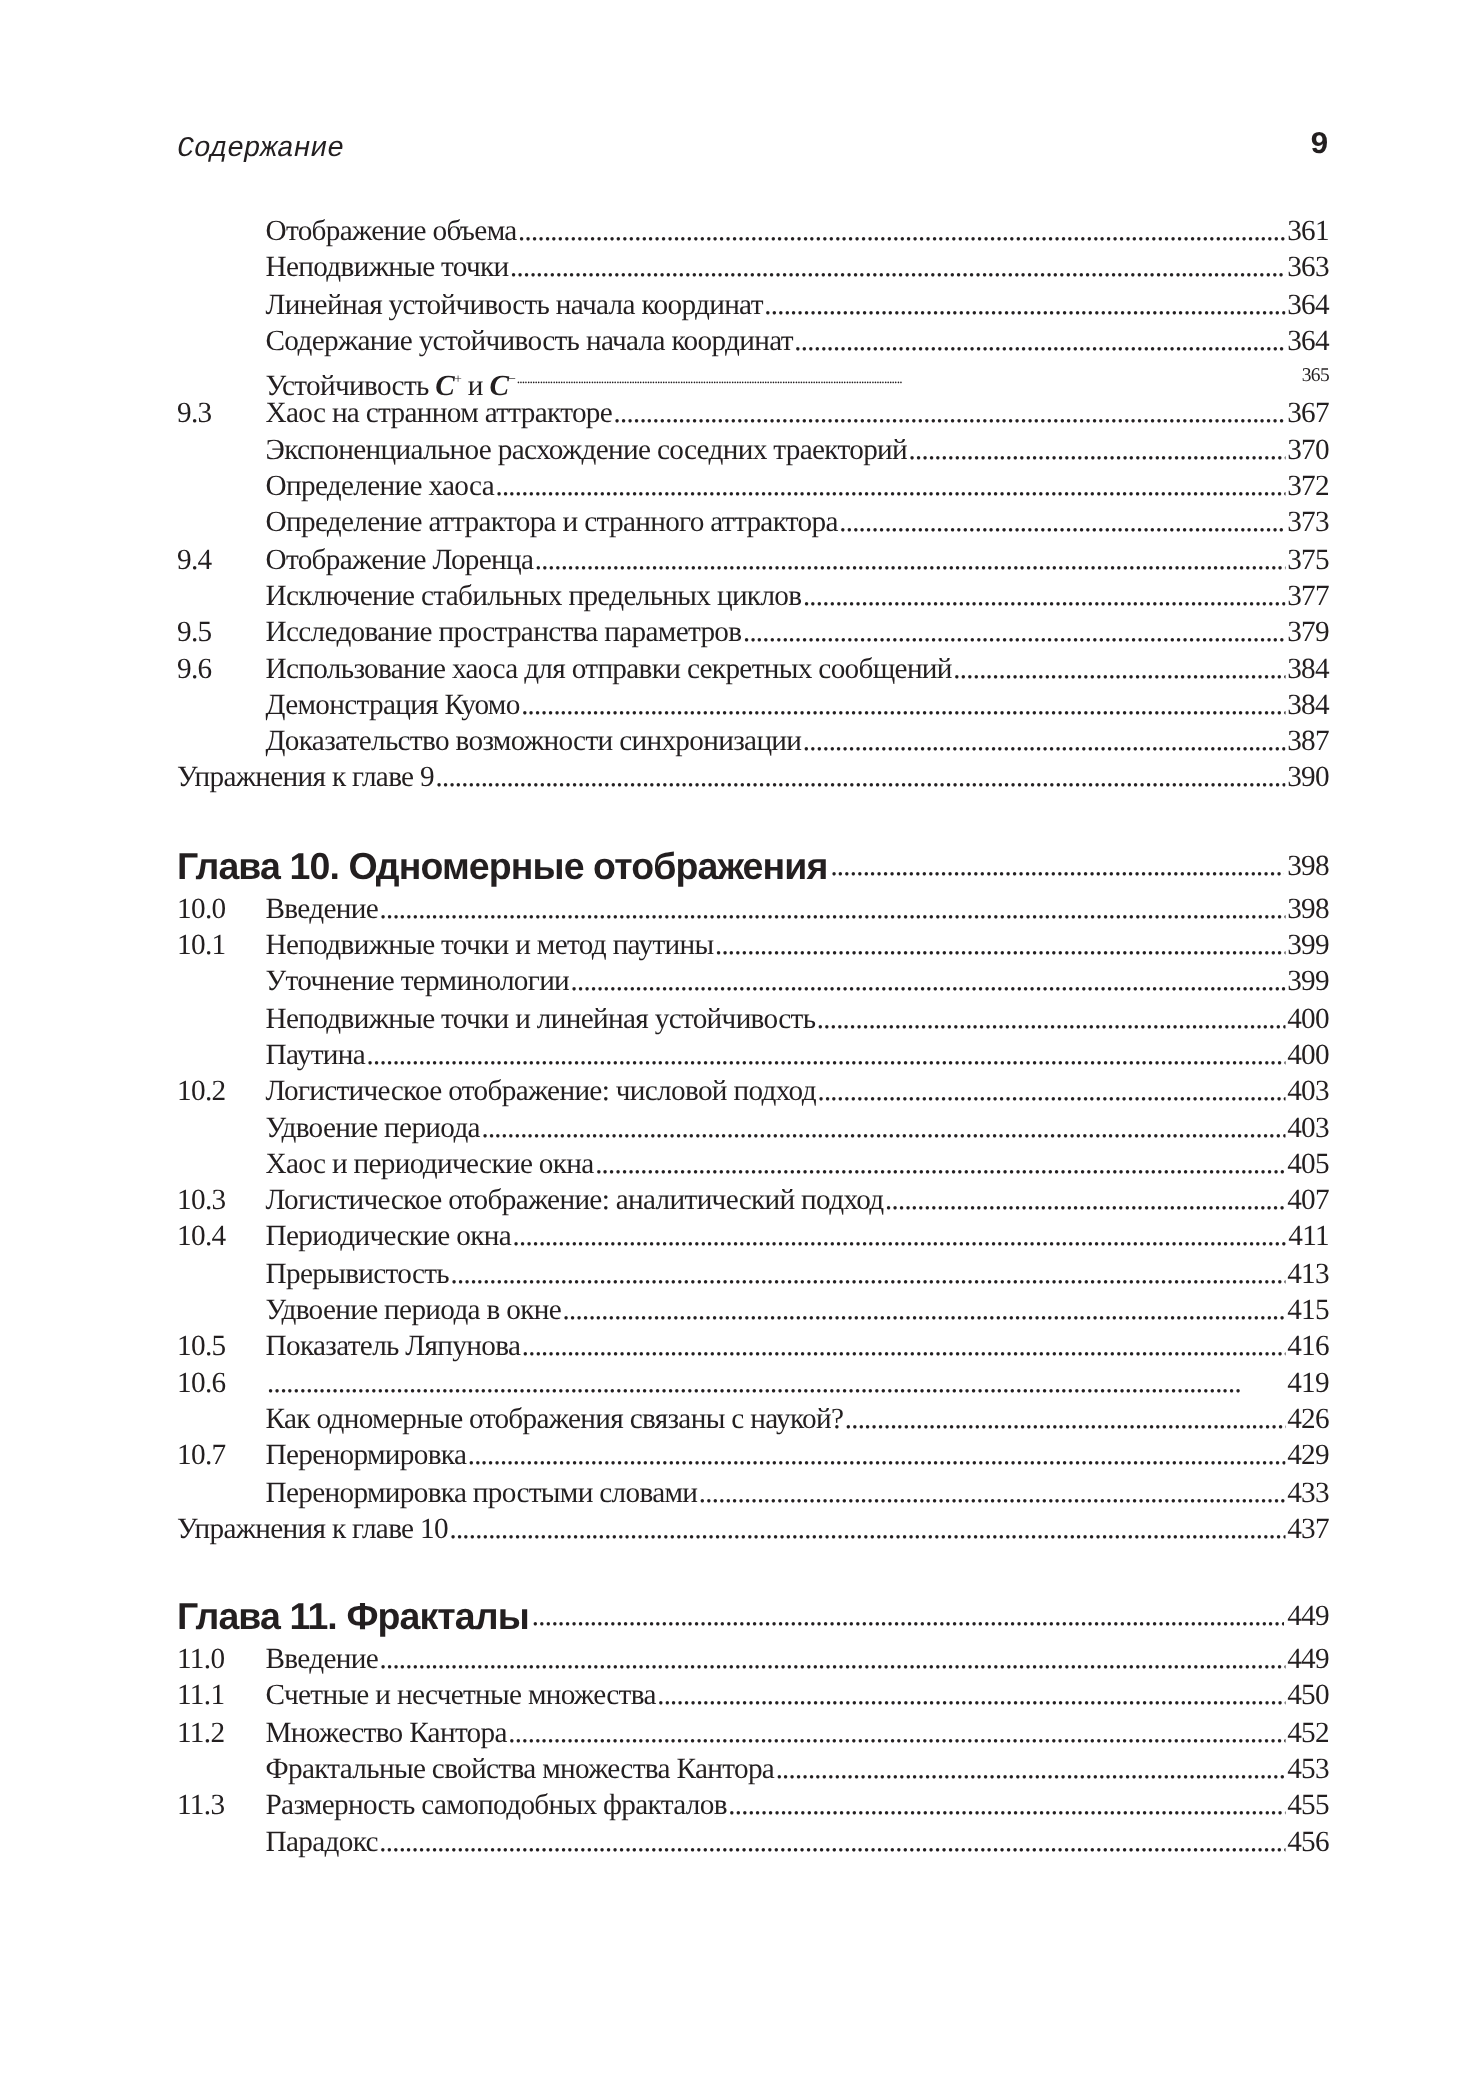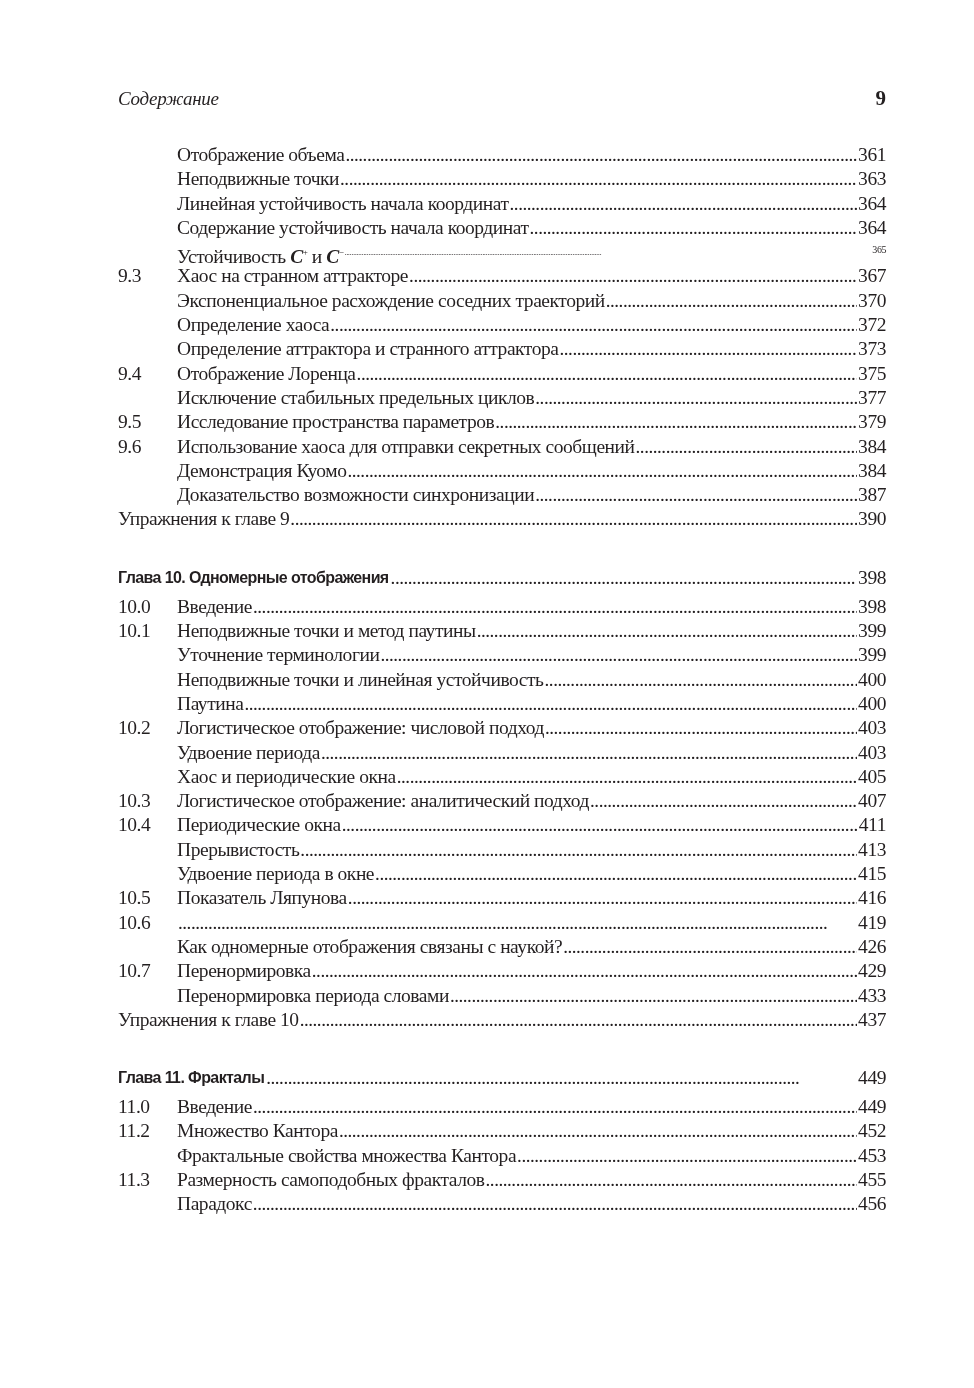--- a/index.html
+++ b/index.html
@@ -1,35 +1,35 @@
 <!DOCTYPE html>
 <html><head>
 <meta charset="utf-8">
 <style>
   html, body { margin: 0; padding: 0; background: #ffffff; }
   body { width: 974px; height: 1388px; position: relative; overflow: hidden; color: #231f20;
          font-family: "Liberation Serif", "DejaVu Serif", serif; }
-  .header { position: absolute; left: 118px; top: 86px; width: 768px; height: 26px; }
+  .header { position: absolute; left: 118px; top: 86px; width: 768px; height: 26px; font-family: Liberation Mono, monospace; }
   .header-title { position: absolute; left: 0; top: 2px; font-style: italic; font-size: 19px; letter-spacing: -0.3px; }
   .header-page { position: absolute; right: 0; top: 0; font-weight: bold; font-size: 21px; }
   .toc { position: absolute; left: 118px; top: 143px; width: 768px; }
   .row { position: relative; height: 24.3px; line-height: 24.3px; font-size: 19.5px; letter-spacing: -0.45px;
          display: flex; white-space: nowrap; }
   .row .num { width: 59px; flex: 0 0 59px; }
   .row .title { flex: 0 0 auto; }
   .row .leader { flex: 1 1 auto; overflow: hidden; position: relative; margin: 0 1px; }
   .row .leader::before { content: ". . . . . . . . . . . . . . . . . . . . . . . . . . . . . . . . . . . . . . . . . . . . . . . . . . . . . . . . . . . . . . . . . . . . . . . . . . . . . . . . . . . . . . . . . . . . . . . . . . . . . . . . . . . . . . . . . . . . . . . . . . . . . . . . . . . . . . . . . . . . . . . . . . . . . . .";
          position: absolute; left: 0; bottom: 0; letter-spacing: -2.6px; font-size: 19px; }
   .row .page { flex: 0 0 auto; }
   .row.small .leader::before { font-size: 9px; letter-spacing: -1.4px; }
-  .row.small .page { font-size: 10px; line-height: 14px; align-self: flex-end; margin-bottom: 7px; }
+  .row.small .page { font-size: 13px; line-height: 14px; align-self: flex-end; margin-bottom: 7px; }
   .row .sup { font-size: 9px; vertical-align: 8px; }
   .row .bi { font-weight: bold; font-style: italic; }
   .chapter { position: relative; height: 30px; line-height: 30px; display: flex; white-space: nowrap; }
-  .chapter .title { font-family: "Liberation Sans", "DejaVu Sans", sans-serif; font-weight: bold; font-size: 16px;
+  .chapter .title { font-family: "Liberation Sans", "DejaVu Sans", sans-serif; font-weight: bold; font-size: 25px;
                     letter-spacing: -0.6px; flex: 0 0 auto; }
   .chapter .leader { flex: 1 1 auto; overflow: hidden; position: relative; margin: 0 2px; }
   .chapter .leader::before { content: ". . . . . . . . . . . . . . . . . . . . . . . . . . . . . . . . . . . . . . . . . . . . . . . . . . . . . . . . . . . . . . . . . . . . . . . . . . . . . . . . . . . . . . . . . . . . . . . . . . . . . . . . . . . . . . . . . . . . . . . . . . . .";
          position: absolute; left: 0; bottom: 0; letter-spacing: -2.6px; font-size: 19px;
          font-family: "Liberation Serif", serif; line-height: 30px; }
   .chapter .page { font-size: 19.5px; flex: 0 0 auto; letter-spacing: -0.45px; }
   .gap-before-chapter { height: 31px; }
   .gap-after-chapter { height: 2px; }
 </style>
 </head>
@@ -243,21 +243,21 @@
         <span class="page">426</span>
       </div>
       <div class="row">
         <span class="num">10.7</span>
         <span class="title">Перенормировка</span>
         <span class="leader"></span>
         <span class="page">429</span>
       </div>
       <div class="row">
         <span class="num"></span>
-        <span class="title">Перенормировка периода словами</span>
+        <span class="title">Перенормировка простыми словами</span>
         <span class="leader"></span>
         <span class="page">433</span>
       </div>
     </div>
   <div class="row exercise">
       <span class="title">Упражнения к главе 10</span>
       <span class="leader"></span>
       <span class="page">437</span>
     </div>
 
@@ -270,20 +270,26 @@
     </div>
   <div class="gap-after-chapter"></div>
   <div id="ch11">
       <div class="row">
         <span class="num">11.0</span>
         <span class="title">Введение</span>
         <span class="leader"></span>
         <span class="page">449</span>
       </div>
       <div class="row">
+        <span class="num">11.1</span>
+        <span class="title">Счетные и несчетные множества</span>
+        <span class="leader"></span>
+        <span class="page">450</span>
+      </div>
+      <div class="row">
         <span class="num">11.2</span>
         <span class="title">Множество Кантора</span>
         <span class="leader"></span>
         <span class="page">452</span>
       </div>
       <div class="row">
         <span class="num"></span>
         <span class="title">Фрактальные свойства множества Кантора</span>
         <span class="leader"></span>
         <span class="page">453</span>

